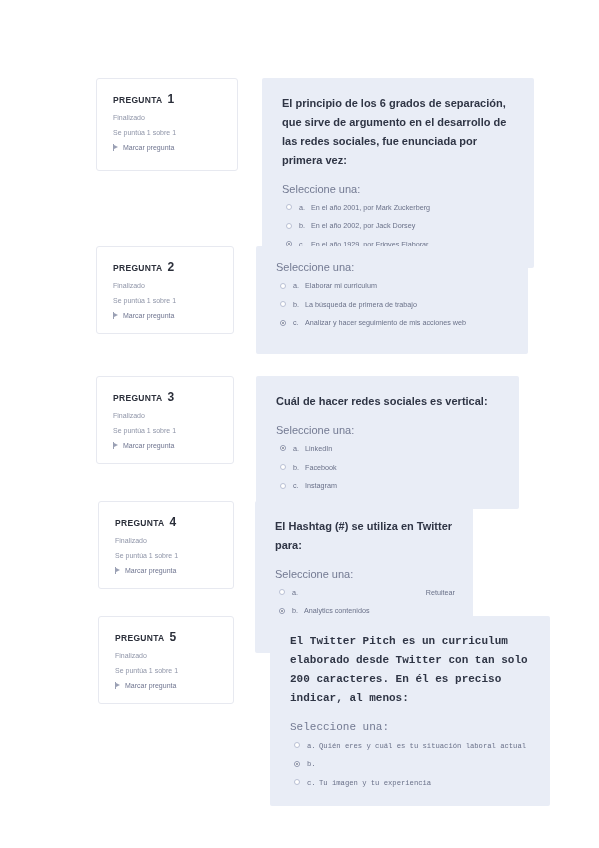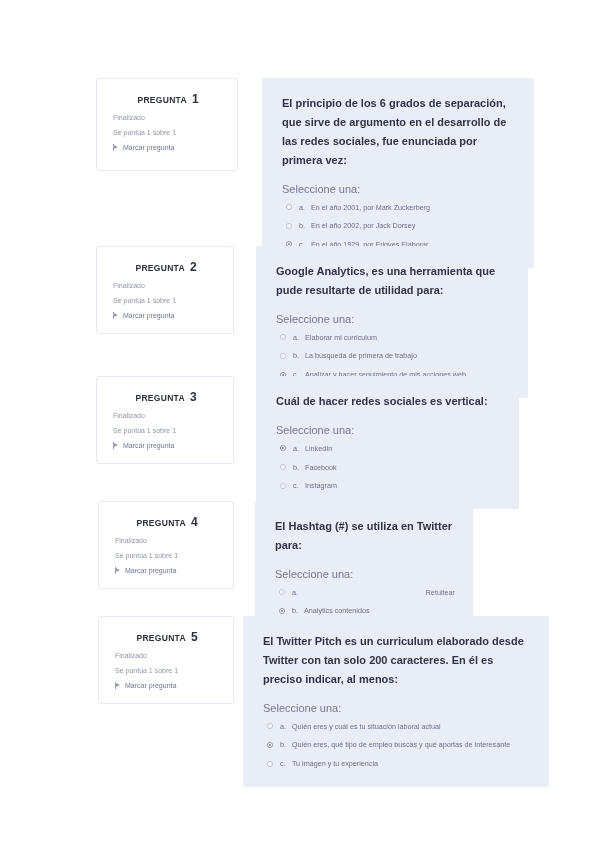--- a/index.html
+++ b/index.html
@@ -38,21 +38,20 @@
   .qinfo-title {
     font-size: 8.5px;
     font-weight: bold;
     color: #2b2f3a;
     letter-spacing: 0.3px;
     margin: 0 0 9px 0;
     line-height: 1;
     display: flex;
     align-items: baseline;
     gap: 5px;
-    justify-content: center;
   }
   .qinfo-num {
     font-size: 12px;
     font-weight: bold;
     color: #2b2f3a;
     letter-spacing: 0;
   }
   .qinfo-line {
     font-size: 7px;
     color: #8f95a8;
@@ -178,21 +177,21 @@
   #block-3 { left: 96px;  top: 376px; }
   #block-3 .qinfo  { width: 138px; min-height: 80px; }
   #block-3 .qpanel { width: 263px; min-height: 92px; margin-left: 22px; }
 
   #block-4 { left: 98px;  top: 501px; }
   #block-4 .qinfo  { width: 136px; min-height: 80px; }
   #block-4 .qpanel { width: 218px; min-height: 102px; margin-left: 21px; }
 
   #block-5 { left: 98px;  top: 616px; }
   #block-5 .qinfo  { width: 136px; min-height: 82px; }
-  #block-5 .qpanel { width: 306px; min-height: 116px; margin-left: 9px; }
+  #block-5 .qpanel { width: 280px; min-height: 116px; margin-left: 36px; font-family: Liberation Mono, monospace; }
 </style>
 </head>
 <body>
 
 <div class="page">
 
   <div class="qblock" id="block-1">
     <div class="qinfo">
       <div class="qinfo-title">
 
@@ -236,21 +235,20 @@
         <span class="qinfo-num">2</span>
       </div>
       <p class="qinfo-line">Finalizado</p>
       <p class="qinfo-line">Se puntúa 1 sobre 1</p>
       <p class="qinfo-flagrow">
         <span class="flag-icon"></span>
         <span>Marcar pregunta</span>
       </p>
     </div>
     <div class="qpanel">
-      <p class="qtext">Google Analytics, es una herramienta que pude resultarte de utilidad para:</p>
       <p class="qselect-label">Seleccione una:</p>
       <ul class="qoptions">
         <li class="qopt">
           <span class="radio"></span>
           <span class="opt-letter">a.</span>
           <span class="opt-text">Elaborar mi curriculum</span>
         </li>
         <li class="qopt">
           <span class="radio"></span>
           <span class="opt-letter">b.</span>
@@ -355,21 +353,20 @@
       <p class="qselect-label">Seleccione una:</p>
       <ul class="qoptions">
         <li class="qopt">
           <span class="radio"></span>
           <span class="opt-letter">a.</span>
           <span class="opt-text">Quién eres y cuál es tu situación laboral actual</span>
         </li>
         <li class="qopt">
           <span class="radio checked"></span>
           <span class="opt-letter">b.</span>
-          <span class="opt-text">Quién eres, qué tipo de empleo buscas y qué aportas de interesante</span>
         </li>
         <li class="qopt">
           <span class="radio"></span>
           <span class="opt-letter">c.</span>
           <span class="opt-text">Tu imagen y tu experiencia</span>
         </li>
       </ul>
     </div>
   </div>
 

